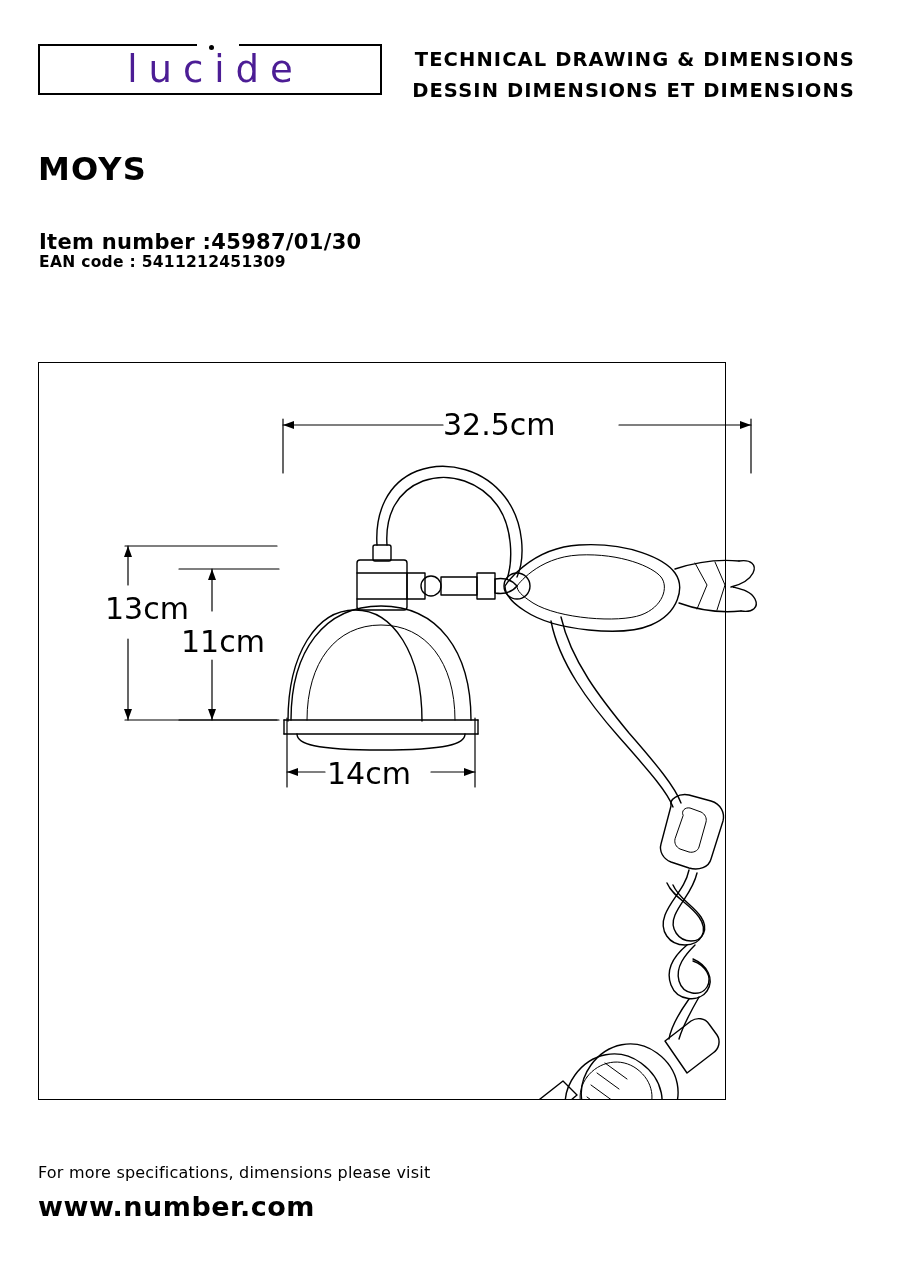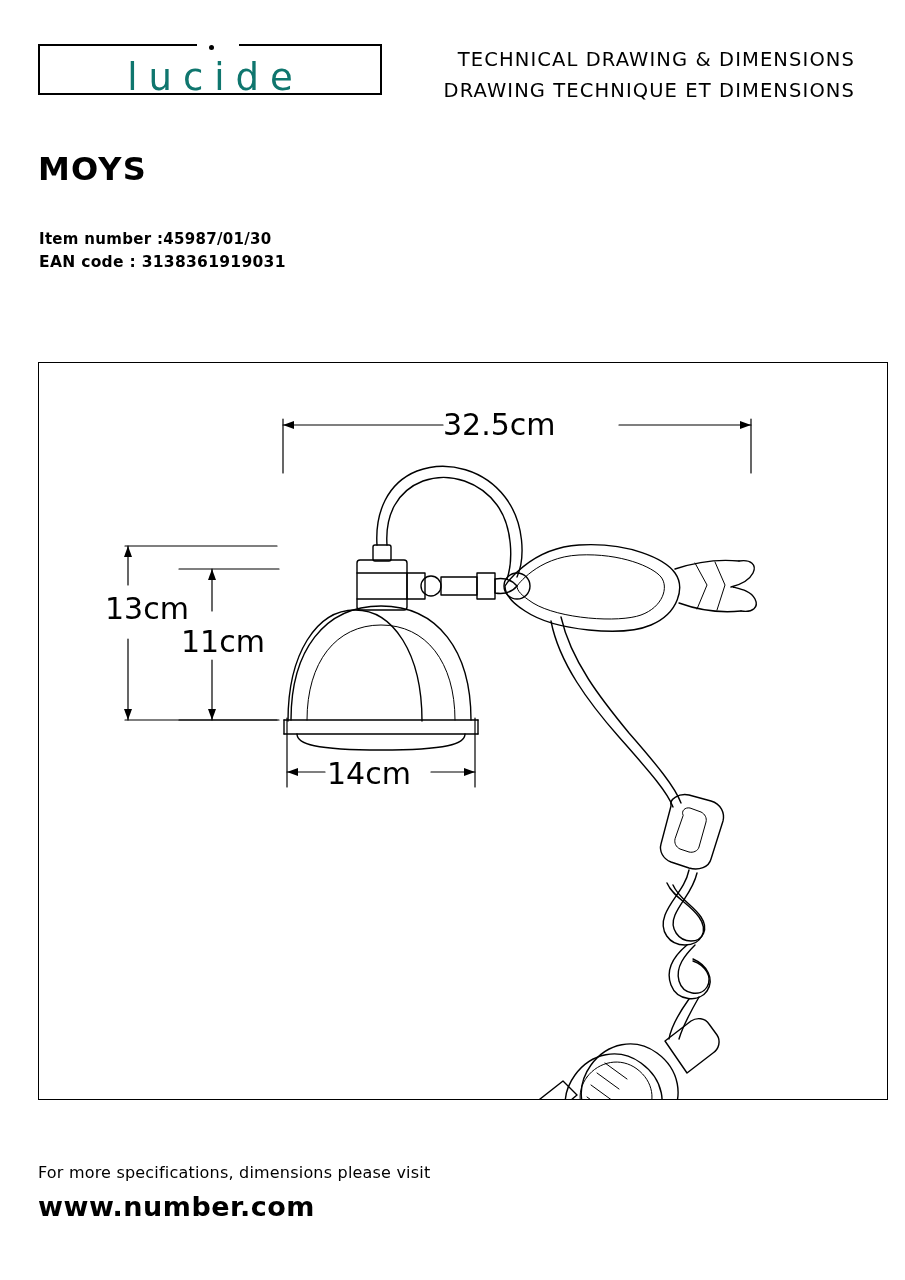--- a/index.html
+++ b/index.html
@@ -27,32 +27,32 @@
     position: absolute;
     left: 38px;
     top: 44px;
     width: 344px;
     height: 51px;
     border: 2px solid #000;
     box-sizing: border-box;
   }
   #logo-text {
     position: absolute;
-    left: 0; top: 8px;
+    left: 0; top: 0;
     width: 100%;
     height: 100%;
     display: flex;
     align-items: center;
     justify-content: center;
     font-family: "DejaVu Sans", sans-serif;
     font-size: 37px;
     letter-spacing: 11px;
     text-indent: 11px;
     font-weight: 400;
-    color: #0f766e;
+    color: #4c1d95;
   }
   
   #logo-i-dot {
     position: absolute;
     left: 197px;
     top: 44px;
     width: 42px;
     height: 9px;
     background: #ffffff;
   }
@@ -70,56 +70,56 @@
   #header-titles {
     position: absolute;
     right: 50px;
     top: 44px;
     text-align: right;
     line-height: 31px;
   }
   #header-titles div {
     font-size: 19.5px;
     letter-spacing: 1.1px;
-    font-weight: 400;
+    font-weight: 700;
     white-space: nowrap;
   }
 
   
   #product-title {
     position: absolute;
     left: 38px;
     top: 150px;
     font-size: 32px;
     font-weight: 700;
     letter-spacing: 1.2px;
   }
   #item-number {
     position: absolute;
     left: 39px;
     top: 230px;
-    font-size: 15px;
+    font-size: 21px;
     font-weight: 700;
     letter-spacing: 0.3px;
   }
   #ean-code {
     position: absolute;
     left: 39px;
     top: 253px;
     font-size: 15.5px;
     font-weight: 700;
     letter-spacing: 0.3px;
   }
 
   
   #drawing-frame {
     position: absolute;
     left: 38px;
     top: 362px;
-    width: 850px;
+    width: 688px;
     height: 738px;
     border: 1.5px solid #000;
     box-sizing: border-box;
     background: #fff;
   }
   #drawing-svg {
     position: absolute;
     left: 0;
     top: 0;
   }
@@ -147,28 +147,28 @@
 
 <div id="header">
 
   <div id="logo-box">
     <div id="logo-text">lucide</div>
   </div>
   <div id="logo-i-dot"></div>
 
   <div id="header-titles">
     <div>TECHNICAL DRAWING &amp; DIMENSIONS</div>
-    <div>DRAWING TECHNIQUE ET DIMENSIONS</div>
+    <div>DESSIN DIMENSIONS ET DIMENSIONS</div>
   </div>
 
 </div>
 
 <div id="product-title">MOYS</div>
 <div id="item-number">Item number :45987/01/30</div>
-<div id="ean-code">EAN code : 3138361919031</div>
+<div id="ean-code">EAN code : 5411212451309</div>
 
 <div id="drawing-frame">
   <svg id="drawing-svg" width="788" height="736" viewBox="0 0 788 736">
     <g fill="none" stroke="#000" stroke-width="1.4" stroke-linecap="round" stroke-linejoin="round">
 
       <g stroke-width="1.2">
         <line x1="244" y1="56" x2="244" y2="110"></line>
         <line x1="712" y1="56" x2="712" y2="110"></line>
         <line x1="244" y1="62" x2="404" y2="62"></line>
         <line x1="580" y1="62" x2="712" y2="62"></line>

